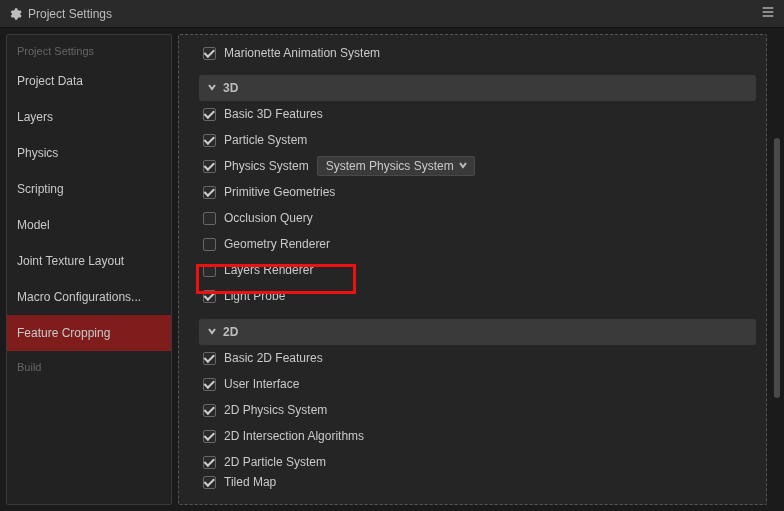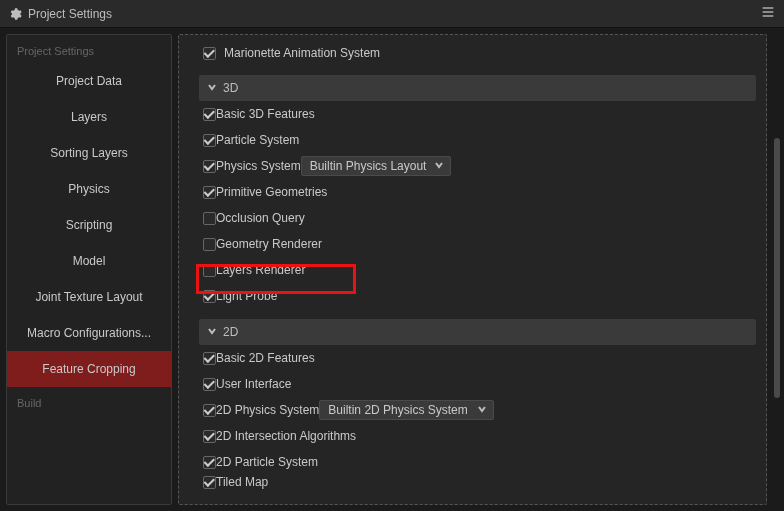--- a/index.html
+++ b/index.html
@@ -44,21 +44,21 @@
   .sidebar::-webkit-scrollbar { width:6px; }
   .sidebar::-webkit-scrollbar-thumb { background:#555; border-radius:3px;}
   .side-group-header {
     color: #666;
     font-size: 11px;
     padding: 10px 10px 6px 10px;
   }
   .side-item {
     color: #c9c9c9;
     padding: 11px 10px;
-    text-align: center;
+    text-align: left;
     cursor: pointer;
     white-space: nowrap;
     overflow: hidden;
     text-overflow: ellipsis;
   }
   .side-item.selected {
     background: #7f1d1d;
   }
   .main-outer {
     flex:1;
@@ -87,27 +87,28 @@
   .section-header {
     background: #3a3a3a;
     height: 26px;
     display:flex;
     align-items:center;
     padding: 0 8px;
     gap:6px;
     margin-top:10px;
     border-radius:2px;
     cursor:pointer;
+    font-weight:bold;
   }
   .chevron-icon svg { width:10px; height:10px; stroke:#bdbdbd; stroke-width:2; fill:none; }
   .row {
     display:flex;
     align-items:center;
     height: 26px;
-    gap:0;
+    gap:8px;
     padding-left: 4px;
   }
   .checkbox {
     width:13px; height:13px;
     border:1px solid #666;
     background:#2a2a2a;
     border-radius:2px;
     display:flex; align-items:center; justify-content:center;
     flex-shrink:0;
     cursor:pointer;
@@ -178,21 +179,20 @@
   </span>
 </div>
 
 <div class="content">
   <div class="sidebar-outer">
     <div class="sidebar">
 
       <div class="side-group-header">Project Settings</div>
       <div class="side-item">Project Data</div>
       <div class="side-item">Layers</div>
-      <div class="side-item">Sorting Layers</div>
       <div class="side-item">Physics</div>
       <div class="side-item">Scripting</div>
       <div class="side-item">Model</div>
       <div class="side-item">Joint Texture Layout</div>
 
       <div class="side-item">Macro Configurations...</div>
       <div class="side-item selected">Feature Cropping</div>
 
       <div class="side-group-header">Build</div>
     </div>
@@ -217,21 +217,21 @@
         <span class="row-label">Basic 3D Features</span>
       </div>
       <div class="row">
         <span class="checkbox checked"></span>
         <span class="row-label">Particle System</span>
       </div>
       <div class="row">
         <span class="checkbox checked"></span>
         <span class="row-label">Physics System</span>
         <span class="select">
-          <span>Builtin Physics Layout</span>
+          <span>System Physics System</span>
           <span class="caret chevron-icon"><svg viewBox="0 0 10 10">
                 <polyline points="2,3 5,7 8,3"></polyline>
               </svg></span>
         </span>
       </div>
       <div class="row">
         <span class="checkbox checked"></span>
         <span class="row-label">Primitive Geometries</span>
       </div>
       <div class="row">
@@ -261,26 +261,20 @@
         <span class="checkbox checked"></span>
         <span class="row-label">Basic 2D Features</span>
       </div>
       <div class="row">
         <span class="checkbox checked"></span>
         <span class="row-label">User Interface</span>
       </div>
       <div class="row">
         <span class="checkbox checked"></span>
         <span class="row-label">2D Physics System</span>
-        <span class="select" style="min-width:175px;">
-          <span>Builtin 2D Physics System</span>
-          <span class="caret chevron-icon"><svg viewBox="0 0 10 10">
-                <polyline points="2,3 5,7 8,3"></polyline>
-              </svg></span>
-        </span>
       </div>
       <div class="row">
         <span class="checkbox checked"></span>
         <span class="row-label">2D Intersection Algorithms</span>
       </div>
       <div class="row">
         <span class="checkbox checked"></span>
         <span class="row-label">2D Particle System</span>
       </div>
       <div class="row" style="height:14px;overflow:hidden;">

